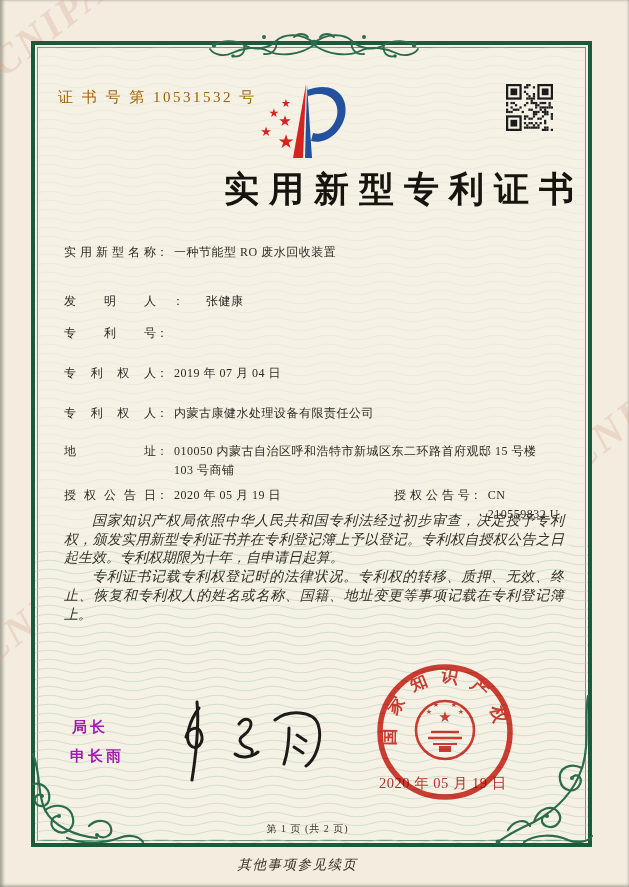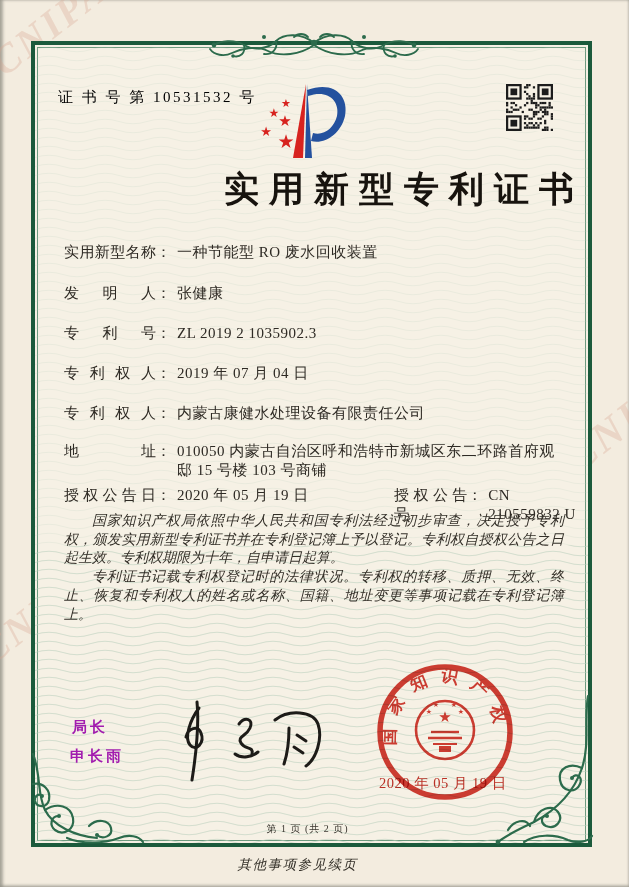--- a/index.html
+++ b/index.html
@@ -24,29 +24,29 @@
   }
   .guilloche{position:absolute;inset:0;width:100%;height:100%;}
   
   .wm{
     position:absolute;font-family:"Liberation Serif","DejaVu Serif",serif;
     font-style:italic;font-weight:bold;color:#d9a893;opacity:.32;
     transform:rotate(-38deg);pointer-events:none;letter-spacing:3px;
   }
   
   .cert-no{
-    position:absolute;left:58px;top:88px;font-size:15px;letter-spacing:2.5px;color:#000000;
+    position:absolute;left:58px;top:88px;font-size:15px;letter-spacing:2.5px;color:#a16207;
   }
   
   .title{
     position:absolute;left:31px;top:166px;width:553px;text-align:right;
     font-size:35px;font-weight:bold;color:#17130e;letter-spacing:10px;text-indent:10px;
   }
   
-  .row{position:absolute;left:64px;display:flex;font-size:15px;color:#2e2a24;line-height:19px;}
+  .row{position:absolute;left:64px;display:flex;font-size:12px;color:#2e2a24;line-height:19px;}
   .row .lab{display:inline-block;width:92px;text-align:justify;text-align-last:justify;}
   .row .col{display:inline-block;}
   .row .val{display:inline-block;margin-left:6px;letter-spacing:.5px;}
   .row.addr .val{width:378px;}
   .pair2{position:absolute;left:330px;top:0;display:flex;}
   .pair2 .lab{display:inline-block;width:92px;text-align:justify;text-align-last:justify;font-family:Liberation Serif, serif;}
   
   .paras{
     position:absolute;left:64px;top:512px;width:500px;
     font-size:14px;line-height:18.7px;color:#332f28;
@@ -274,29 +274,28 @@
     </svg>
   </div>
 
   <div class="title">实用新型专利证书</div>
 
   <div class="row" style="top:243px;">
     <span class="lab">实用新型名称</span>
       <span class="col">：</span>
     <span class="val">一种节能型 RO 废水回收装置</span>
   </div>
-  <div class="row" style="top:284px;">
+  <div class="row" style="top:292px;gap:16px;">
     <span class="lab">发明人</span>
       <span class="col">：</span>
     <span class="val">张健康</span>
   </div>
   <div class="row" style="top:324px;">
     <span class="lab">专利号</span>
       <span class="col">：</span>
-    <span class="val">ZL 2019 2 1035902.3</span>
   </div>
   <div class="row" style="top:364px;">
     <span class="lab">专利权人</span>
       <span class="col">：</span>
     <span class="val">2019 年 07 月 04 日</span>
   </div>
   <div class="row" style="top:404px;">
     <span class="lab">专利权人</span>
       <span class="col">：</span>
     <span class="val">内蒙古康健水处理设备有限责任公司</span>

